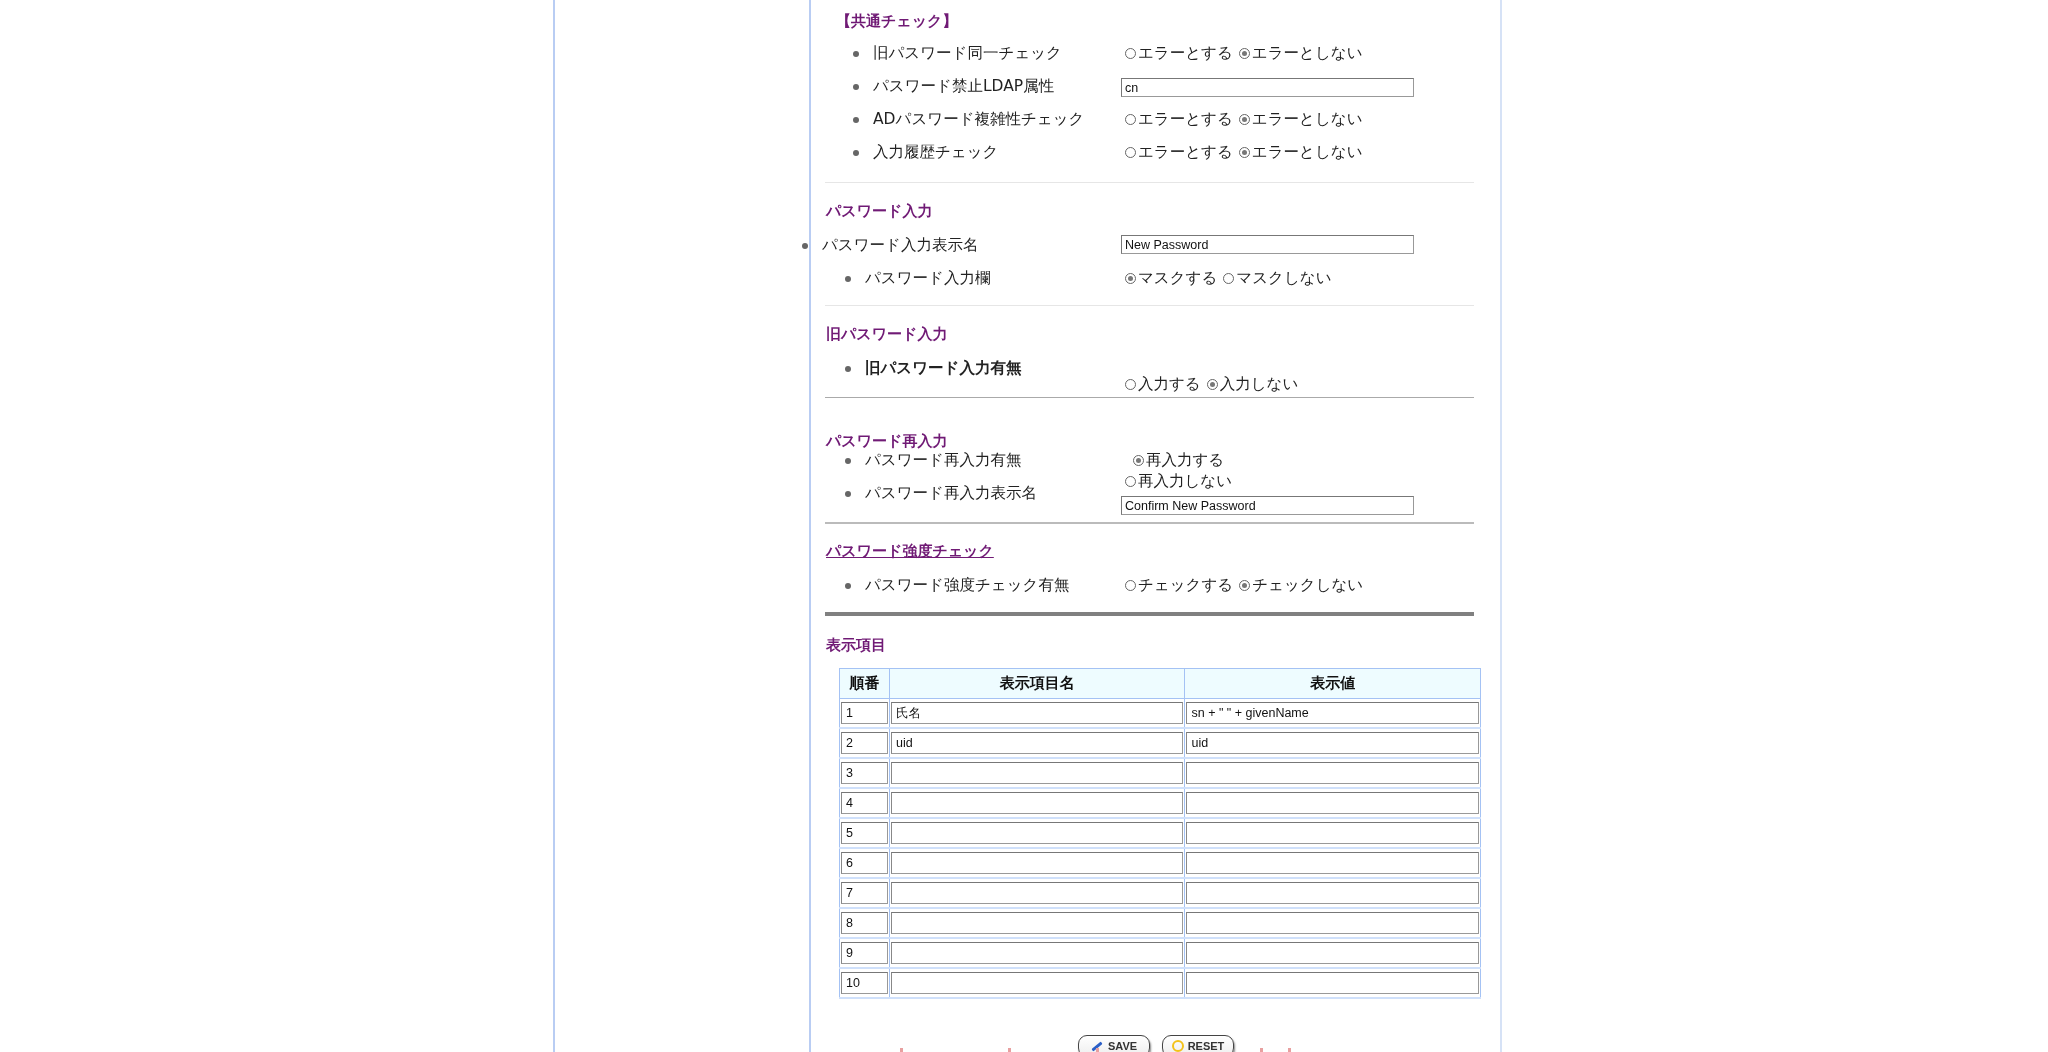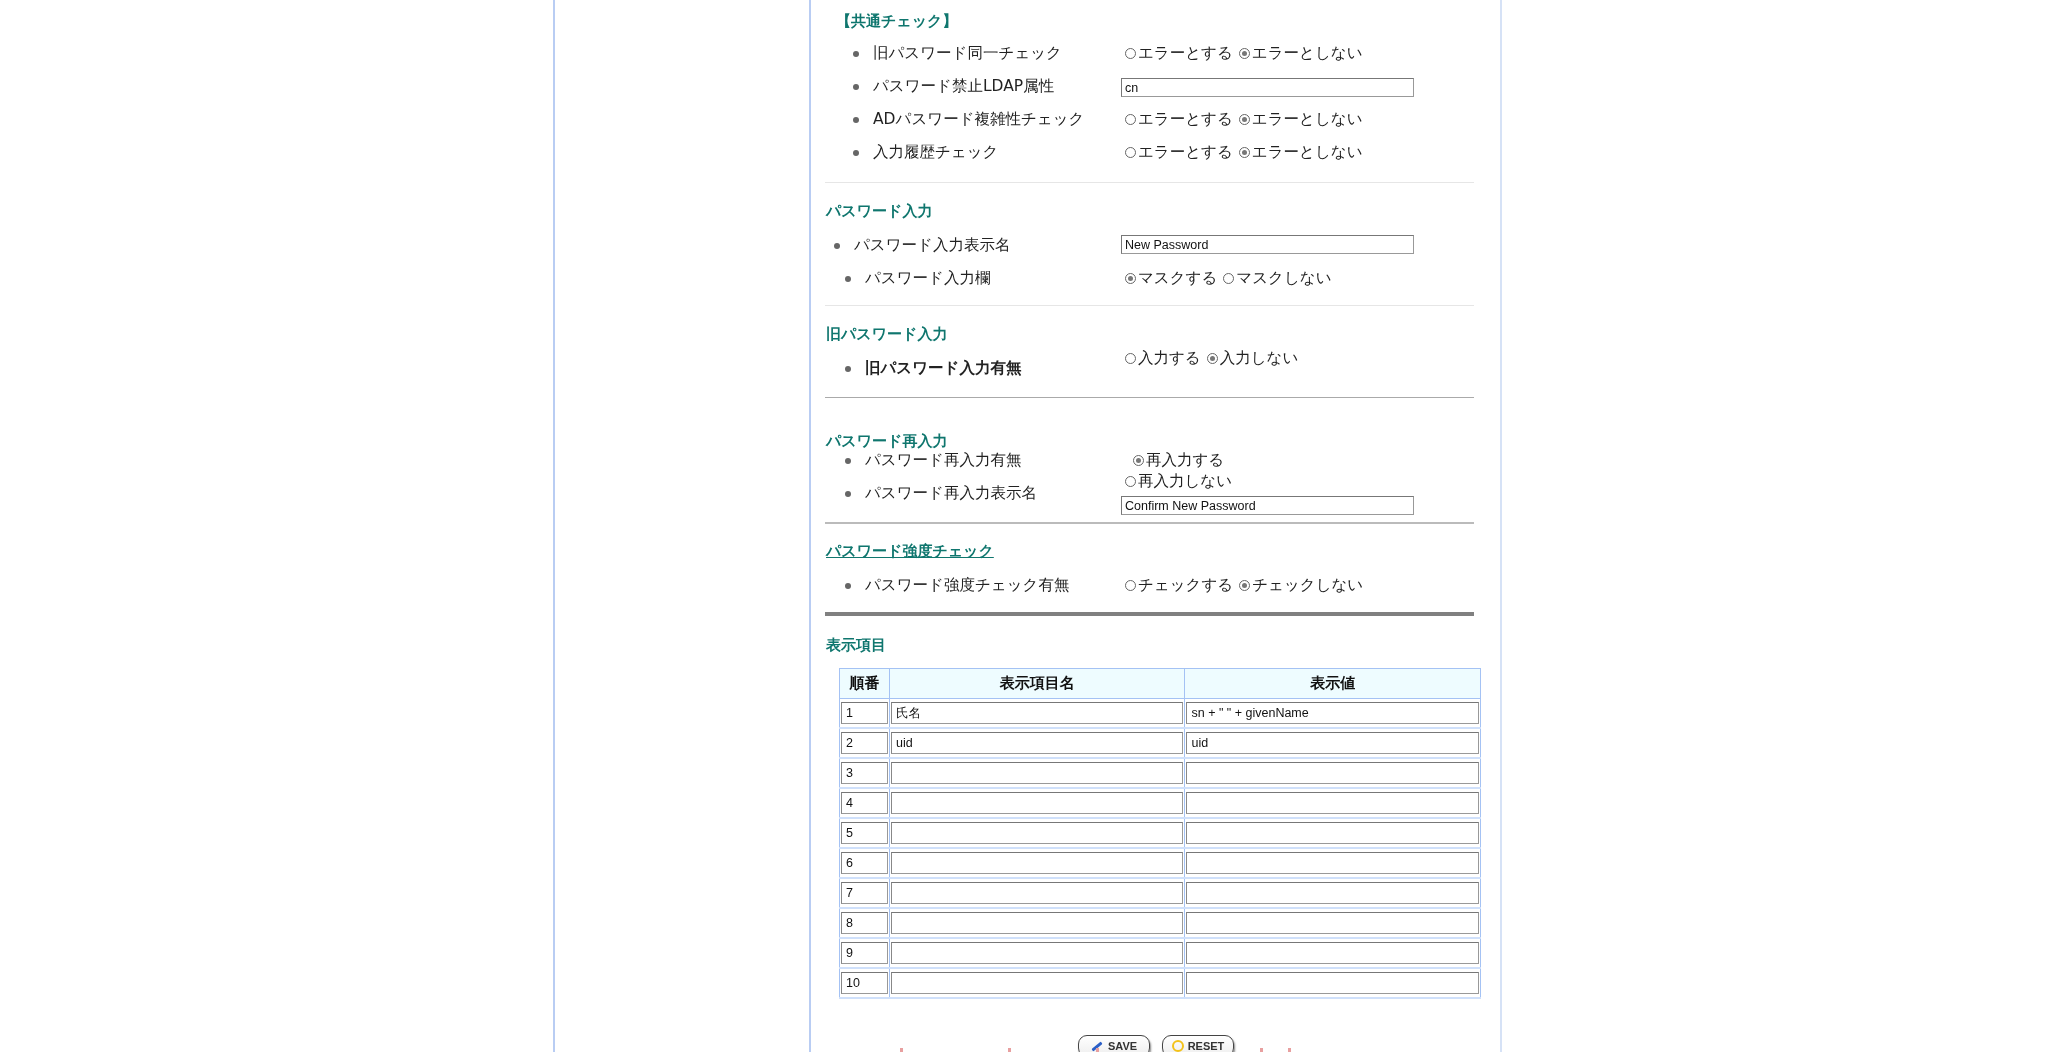--- a/index.html
+++ b/index.html
@@ -2,21 +2,21 @@
 <html><head>
 <meta charset="utf-8">
 <style>
   html, body { margin:0; padding:0; background:#fff; }
   body { width:2048px; height:1052px; position:relative; overflow:hidden;
          font-family:"DejaVu Sans", "Liberation Sans", sans-serif; color:#222; }
   .frame { position:absolute; left:553px; top:0; width:945px; height:1052px;
            border-left:2px solid #b9cdf3; border-right:2px solid #d6e2f6; }
   .sidebar-divider { position:absolute; left:809px; top:0; width:2px; height:1052px; background:#b9cdf3; }
 
-  .section-title { font-weight:bold; font-size:15px; color:#0f766e; margin:0; position:absolute; }
+  .section-title { font-weight:bold; font-size:15px; color:#701a75; margin:0; position:absolute; }
   .item { position:absolute; font-size:15.5px; color:#222; display:flex; align-items:center; }
   .bullet { width:6px; height:6px; border-radius:50%; background:#666; display:inline-block; margin-right:14px; }
   .ctrl { position:absolute; font-size:15.5px; display:flex; align-items:center; }
   .radio { display:inline-flex; align-items:center; margin-right:6px; }
   .rdot { width:11px; height:11px; border:1px solid #666; border-radius:50%; display:inline-block; margin-right:2px; box-sizing:border-box; position:relative; background:#fff; }
   .rdot.on::after { content:""; position:absolute; left:2px; top:2px; width:5px; height:5px; border-radius:50%; background:#777; }
   .tinput { position:absolute; height:19px; width:293px; border:1px solid #999; border-top-color:#777; border-left-color:#777;
             font-family:"Liberation Sans", sans-serif; font-size:12.5px; padding:0 3px; box-sizing:border-box; background:#fff; color:#111; }
   .hr { position:absolute; left:825px; width:649px; }
   .hr.light { height:1px; background:#e6e6e6; }
@@ -93,21 +93,21 @@
   <label class="radio">
       <span class="rdot on"></span>
       <span>エラーとしない</span>
     </label>
 </div>
 
 <div class="hr light" style="top:182px;"></div>
 
 <div class="section-title" style="left:826px;top:202px;">パスワード入力</div>
 
-<div class="item" style="left:834px;top:235px;justify-content:space-between;">
+<div class="item" style="left:802px;top:235px;justify-content:space-between;">
   <span class="bullet"></span>
   <span>パスワード入力表示名</span>
 </div>
 <input class="tinput" style="left: 1121px; top: 235px;" type="text" value="New Password">
 
 <div class="item" style="left:845px;top:268px;">
   <span class="bullet"></span>
   <span>パスワード入力欄</span>
 </div>
 <div class="ctrl" style="left:1125px;top:268px;">
@@ -122,21 +122,21 @@
 </div>
 
 <div class="hr light" style="top:305px;"></div>
 
 <div class="section-title" style="left:826px;top:325px;">旧パスワード入力</div>
 
 <div class="item" style="left:845px;top:358px;font-weight:bold;">
   <span class="bullet"></span>
   <span>旧パスワード入力有無</span>
 </div>
-<div class="ctrl" style="left:1125px;top:348px;justify-content:center;">
+<div class="ctrl" style="left:1125px;top:374px;justify-content:center;">
   <label class="radio">
       <span class="rdot"></span>
       <span>入力する</span>
     </label>
   <label class="radio">
       <span class="rdot on"></span>
       <span>入力しない</span>
     </label>
 </div>
 

